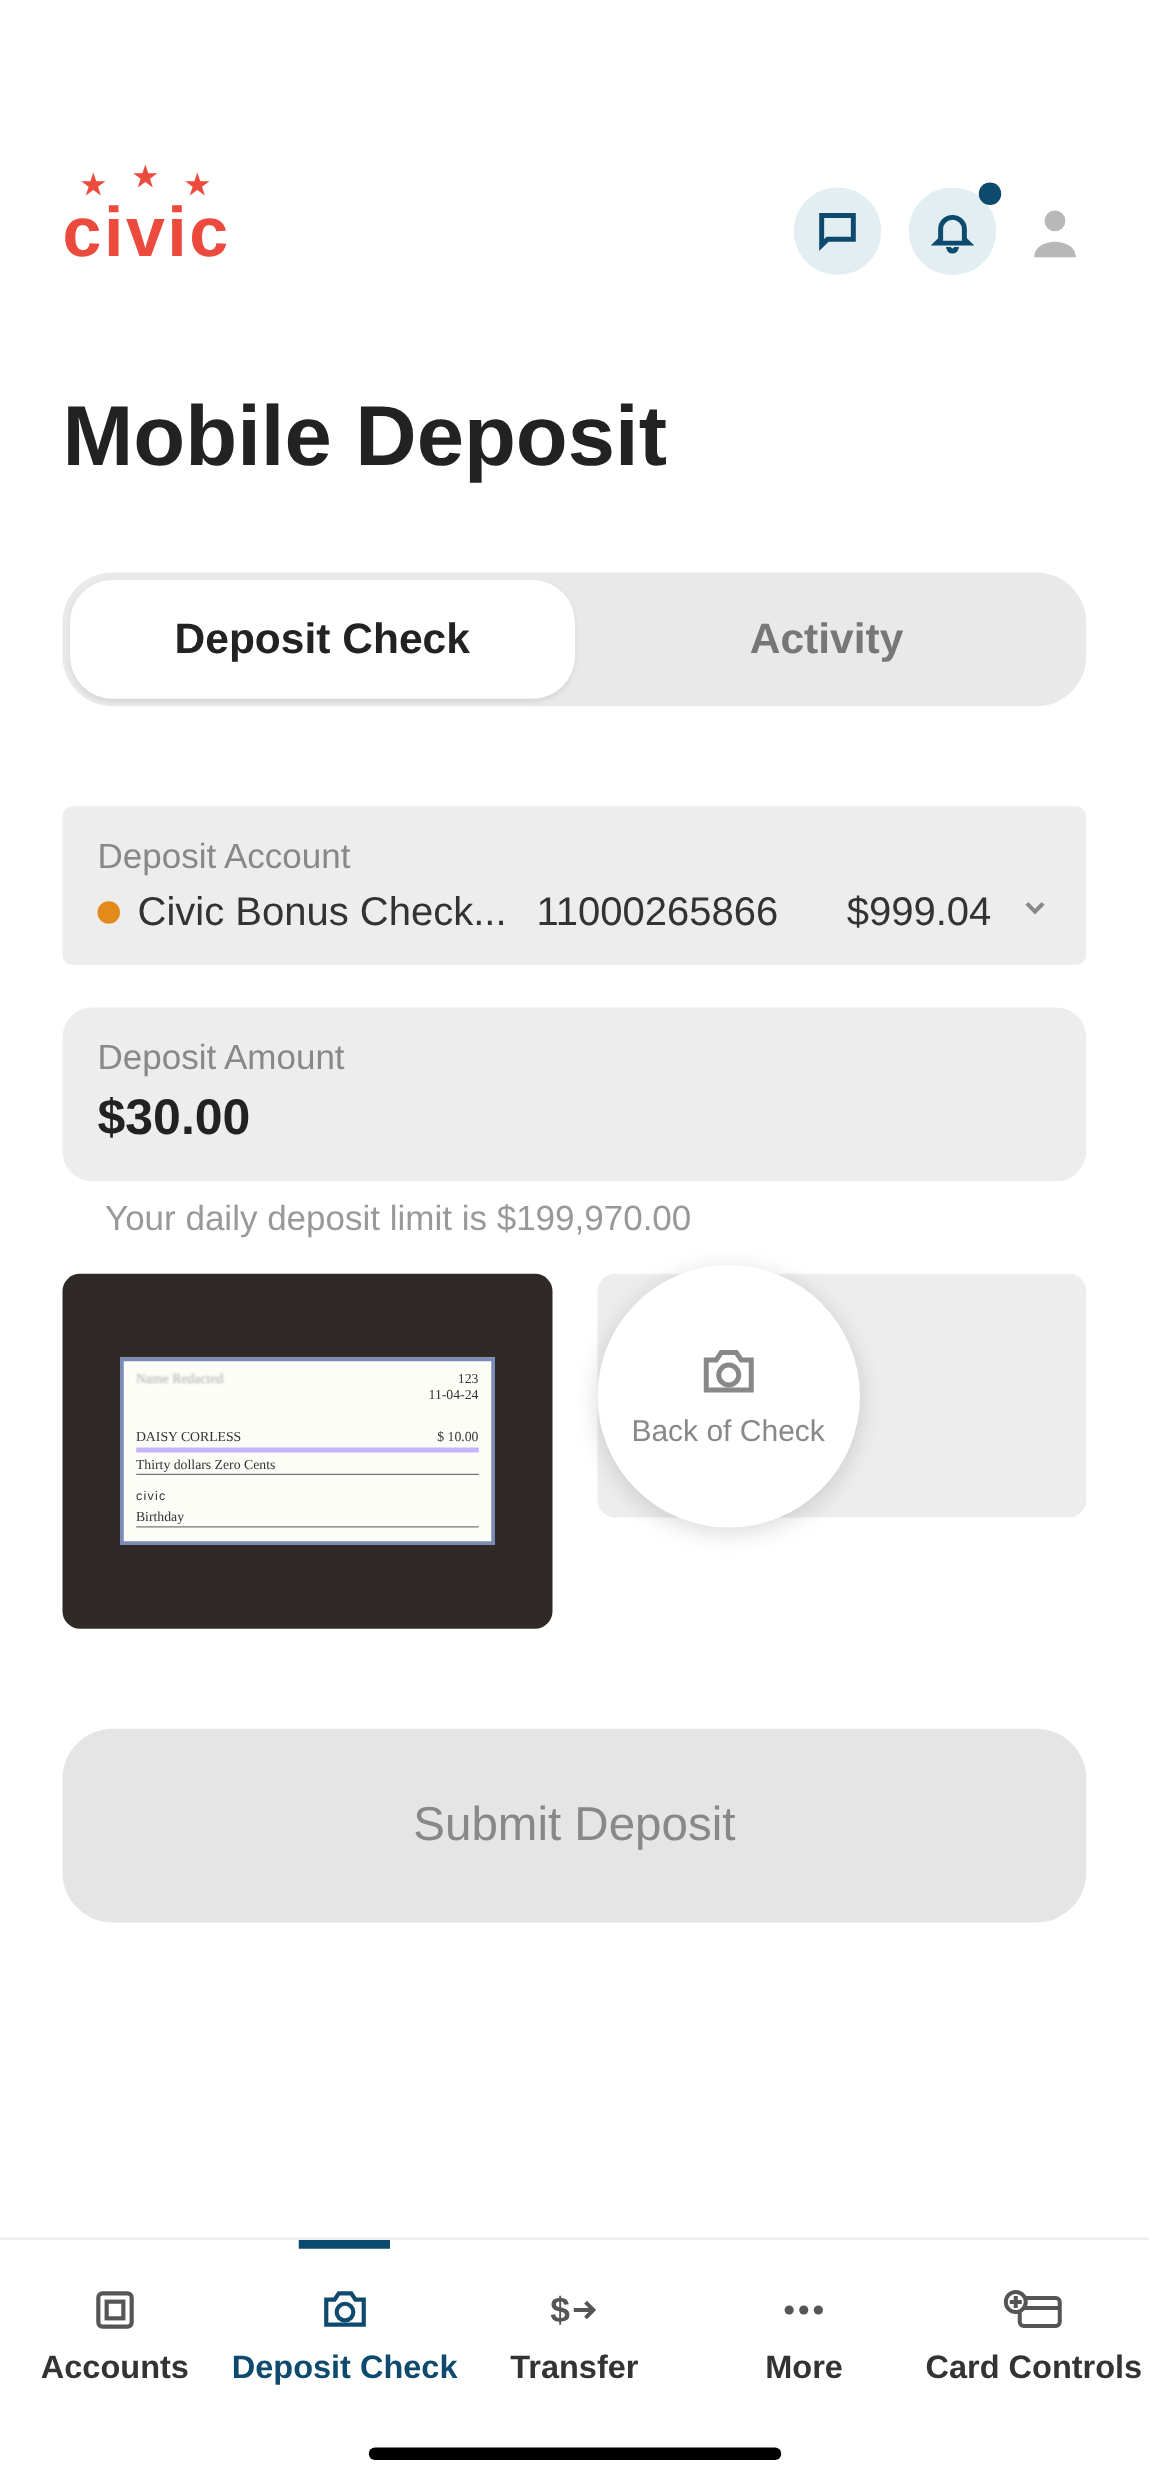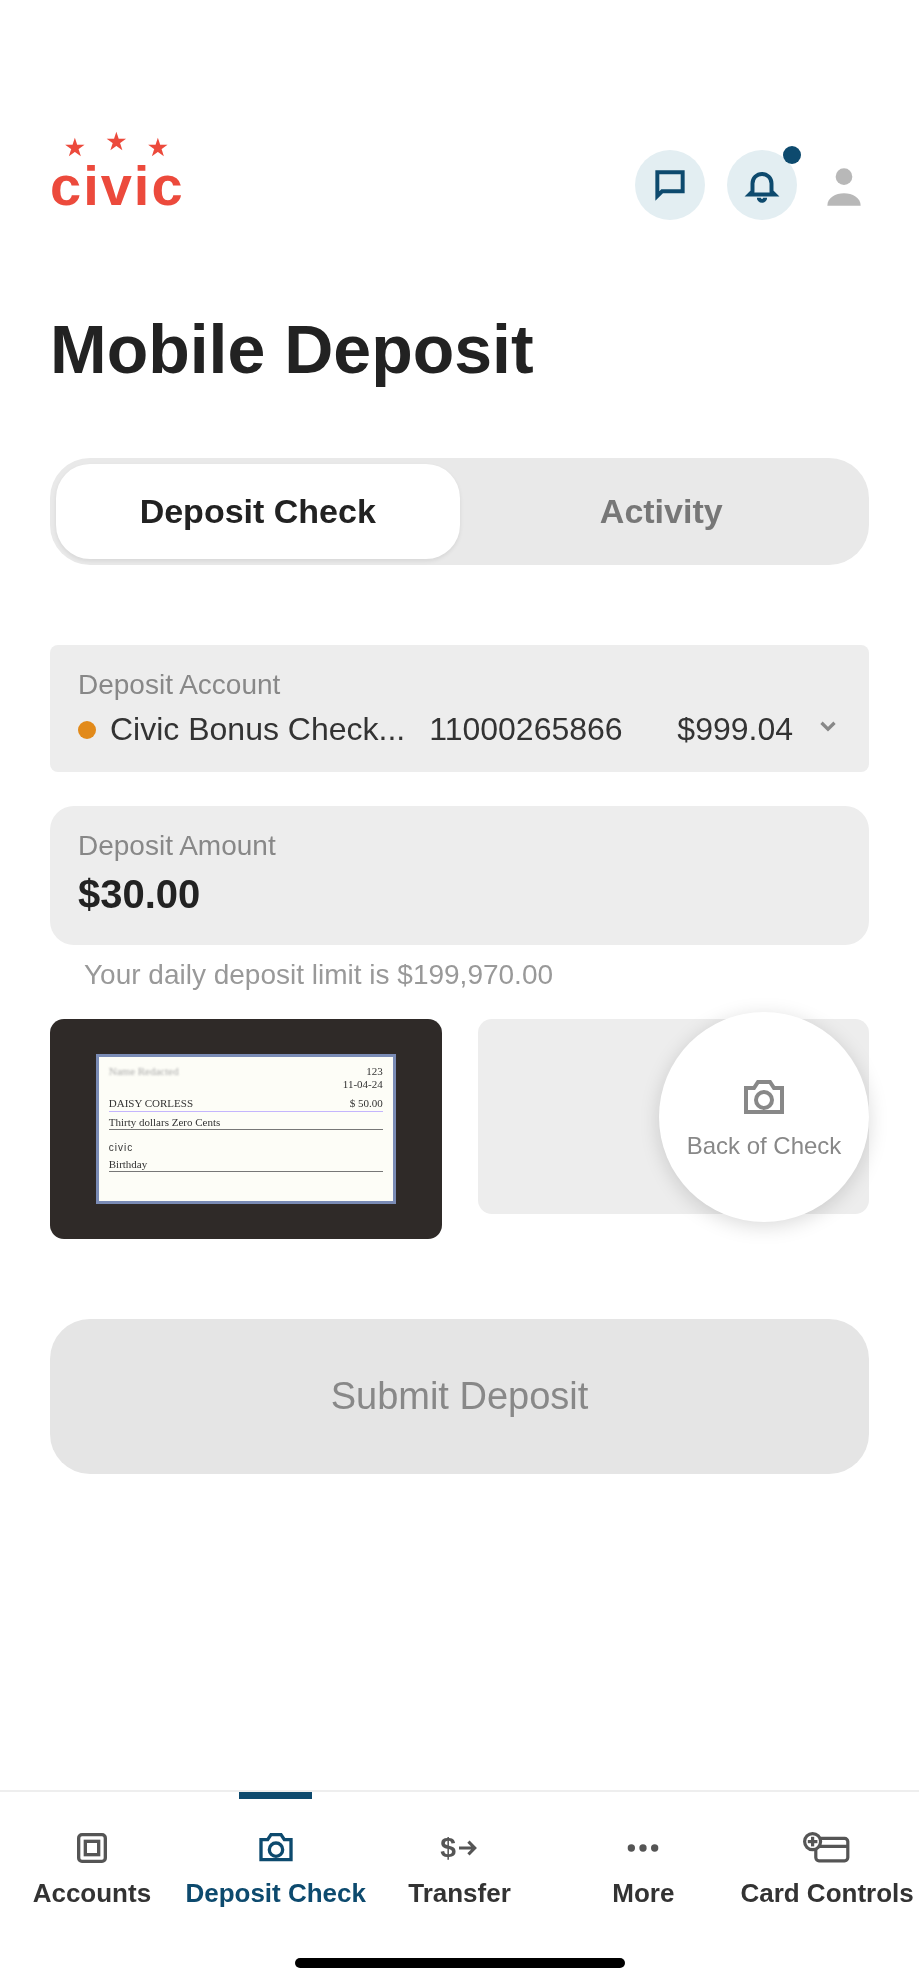--- a/index.html
+++ b/index.html
@@ -140,21 +140,21 @@
     font-size: 28px;
     color: #999;
   }
   .check-row {
     display: flex;
     gap: 36px;
     margin: 28px 50px 0 50px;
   }
   .check-front {
     width: 395px;
-    height: 220px;
+    height: 284px;
     border-radius: 14px;
     background: #2f2a28;
     display: flex;
     align-items: center;
     justify-content: center;
   }
   .check-paper {
     width: 300px;
     height: 150px;
     background: #fdfdf7;
@@ -168,21 +168,21 @@
     line-height: 1.2;
   }
   .check-paper .cp-row { display:flex; justify-content: space-between; }
   .check-back {
     width: 395px;
     height: 195px;
     border-radius: 14px;
     background: #ededed;
     display: flex;
     align-items: center;
-    justify-content: flex-end;
+    justify-content: flex-start;
     position: relative;
   }
   .back-circle {
     width: 210px;
     height: 210px;
     border-radius: 50%;
     background: #fff;
     box-shadow: 0 4px 20px rgba(0,0,0,0.15);
     display: flex;
     flex-direction: column;
@@ -314,23 +314,23 @@
   <div class="check-front">
     <div class="check-paper">
       <div class="cp-row">
           <span style="color:#aaa;filter:blur(1px)">Name Redacted</span>
           <span>123</span>
         </div>
       <div class="cp-row">
           <span></span>
           <span>11-04-24</span>
         </div>
-      <div class="cp-row" style="border-bottom:1px solid #c4b5fd;margin-top:6px">
+      <div class="cp-row" style="border-bottom:4px solid #c4b5fd;margin-top:21px">
           <span>DAISY CORLESS</span>
-          <span>$ 50.00</span>
+          <span>$ 10.00</span>
         </div>
       <div class="cp-row" style="border-bottom:1px solid #777;margin-top:4px">
           <span>Thirty dollars Zero Cents</span>
         </div>
       <div style="margin-top:12px;font-family:sans-serif;font-size:10px;letter-spacing:1px">civic</div>
       <div class="cp-row" style="border-bottom:1px solid #777;margin-top:4px">
           <span>Birthday</span>
         </div>
     </div>
   </div>

